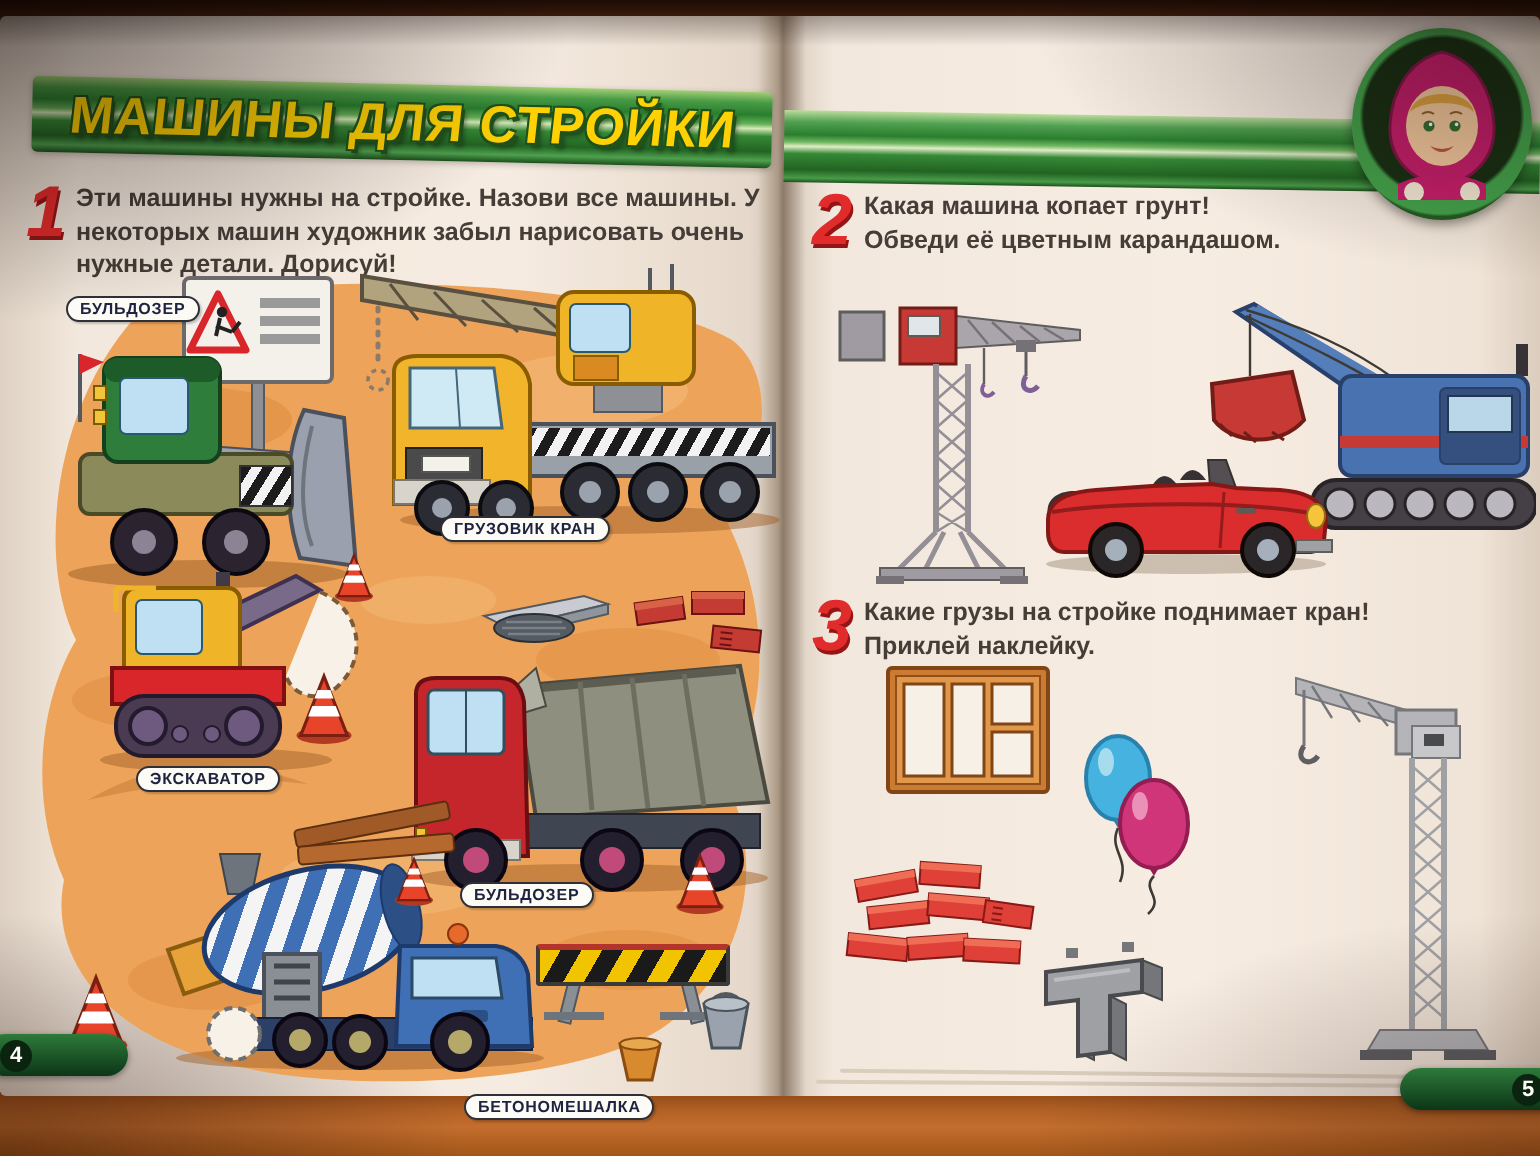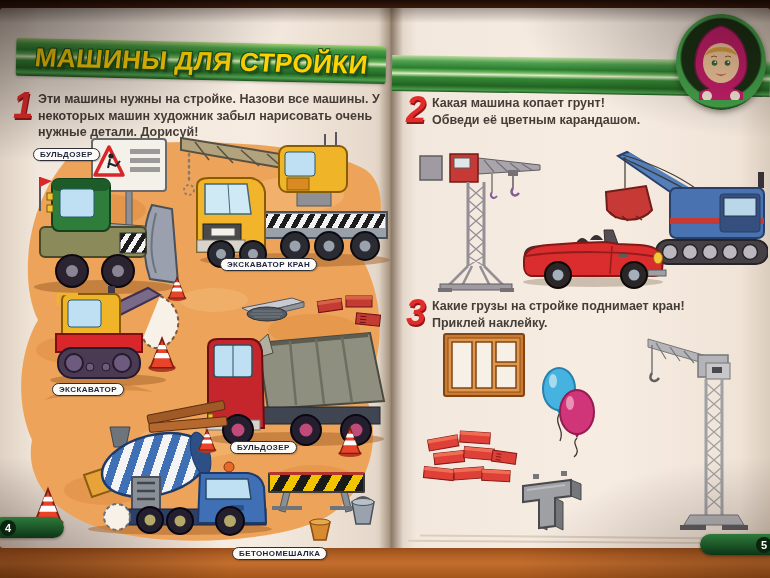--- a/index.html
+++ b/index.html
@@ -303,22 +303,22 @@
     <path d="M5,9 Q15,-3 25,9" stroke="#55595f" stroke-width="2" fill="none"></path>
     <path d="M4,8 L26,8 L22,30 L8,30 Z" fill="#9aa3ad" stroke="#4a525c" stroke-width="1.5"></path>
     <ellipse cx="15" cy="8" rx="11" ry="3.5" fill="#b8c0c8" stroke="#4a525c"></ellipse>
   </svg>
   <svg class="abs" style="left:306px;top:516px;z-index:2;" width="28" height="26" viewBox="0 0 28 26">
     <path d="M4,6 L24,6 L20,24 L8,24 Z" fill="#d88a2e" stroke="#8a4c10" stroke-width="1.5"></path>
     <ellipse cx="14" cy="6" rx="10" ry="3" fill="#e8a84e" stroke="#8a4c10"></ellipse>
   </svg>
 
   <div class="abs chip" style="left:33px;top:148px;z-index:3;">БУЛЬДОЗЕР</div>
-  <div class="abs chip" style="left:220px;top:258px;z-index:3;">ЭКСКАВАТОР КРАН</div>
-  <div class="abs chip" style="left:52px;top:383px;z-index:3;">ЭКСКАВАТОР</div>
+  <div class="abs chip" style="left:220px;top:258px;z-index:3;">ГРУЗОВИК КРАН</div>
+  <div class="abs chip" style="left:68px;top:383px;z-index:3;">ЭКСКАВАТОР</div>
   <div class="abs chip" style="left:230px;top:441px;z-index:3;">БУЛЬДОЗЕР</div>
   <div class="abs chip" style="left:232px;top:525px;z-index:3;margin-top:22px;">БЕТОНОМЕШАЛКА</div>
 
   <div class="abs pill" style="left:-8px;top:517px;width:64px;padding-left:8px;z-index:4;">
     <span class="digit">4</span>
   </div>
 
   <div class="abs stripe-right"></div>
   <div class="abs masha">
     <svg class="abs" style="left:9px;top:8px;" width="72" height="78" viewBox="0 0 72 78">

